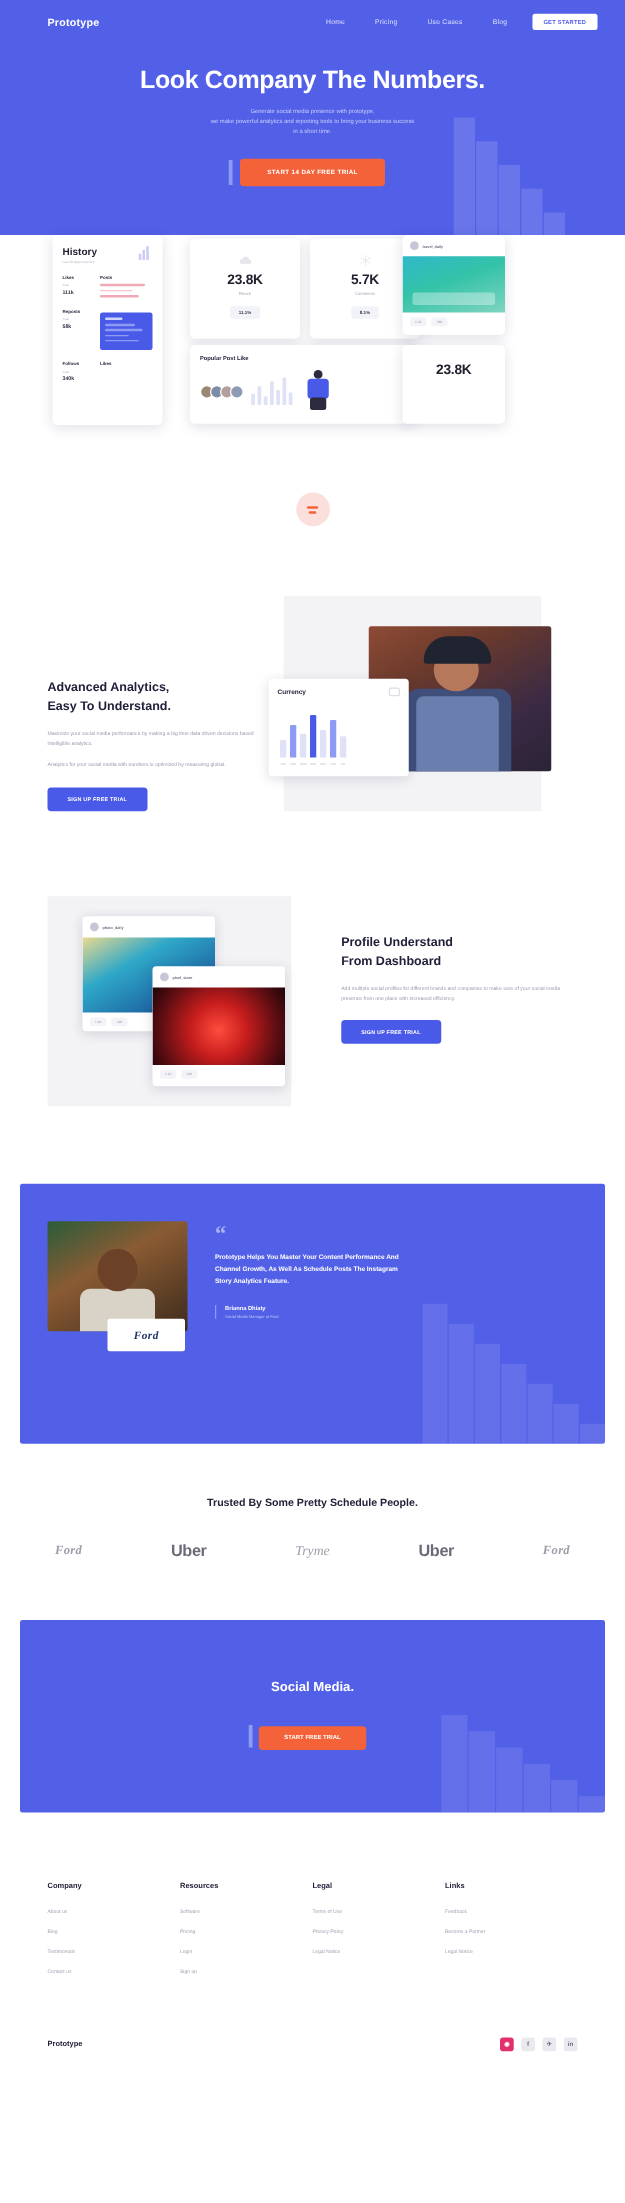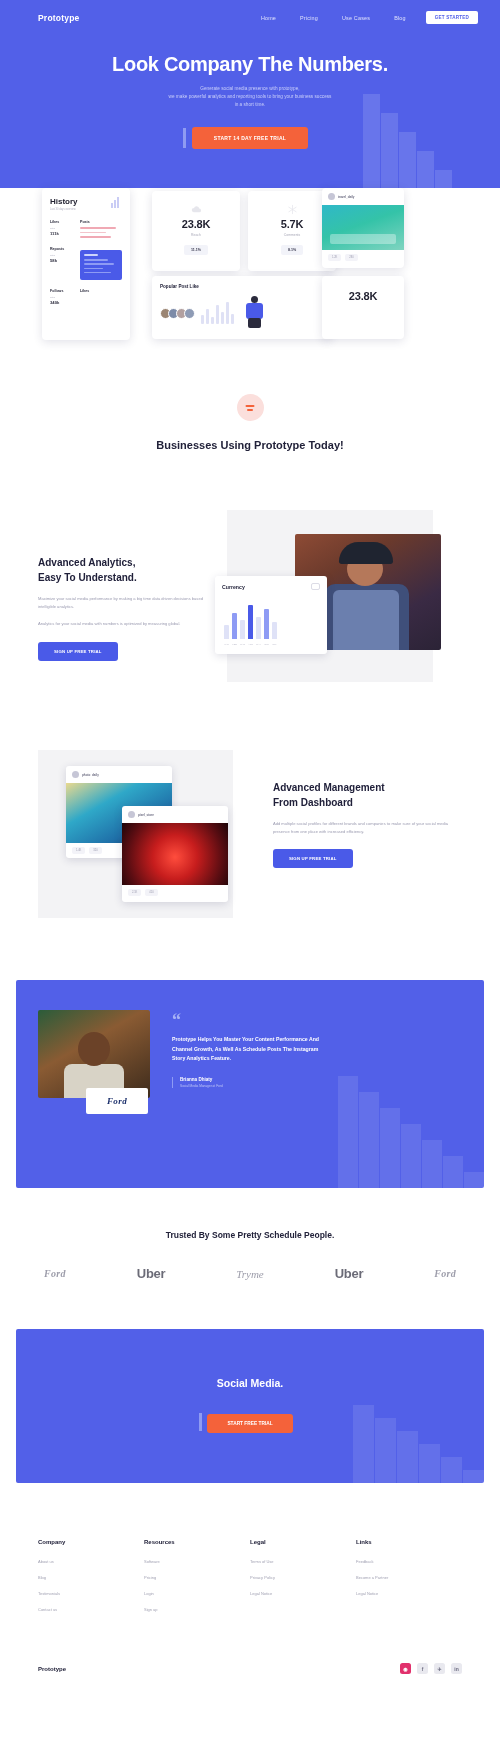--- a/index.html
+++ b/index.html
@@ -149,21 +149,21 @@
     background:#f4623a; border-radius:1px; width:9px; height:1.6px;
   }
   .join-badge:before { top: 11px; }
   .join-badge:after { top: 15px; width: 6px; }
   .join h2 {
     font-size: 11px; font-weight: bold; color: #22223a; line-height: 17px;
   }
 
   
   .sec { position: relative; padding: 0 38px; }
-  .analytics { margin-top: 56px; display: flex; gap: 0; align-items: center;}
+  .analytics { margin-top: 56px; display: flex; gap: 0; align-items: flex-end;}
   .an-left { width: 165px; padding-top: 24px; }
   .sec-h2 { font-size: 10px; font-weight: bold; color: #20203a; line-height: 15px; }
   .sec-p { font-size: 4.1px; color: #9b9bb0; line-height: 7.6px; margin-top: 10px; }
   .btn-blue {
     margin-top: 14px; background: #4a5ae8; color: #fff; border: none;
     border-radius: 3px; font-size: 4.3px; font-weight: bold;
     padding: 7px 16px; cursor: pointer; letter-spacing:.2px;
   }
   .an-right { position: relative; width: 226px; margin-left: 12px; }
   .an-grey { background: #f3f3f5; width: 206px; height: 172px; margin-left: 12px;}
@@ -441,21 +441,20 @@
     </div>
 
     <div class="card c-stat3">
       <div class="stat-num">23.8K</div>
     </div>
   </section>
 
   <section class="join">
     <div class="join-badge"></div>
     <h2>
-      <div>Businesses Using Prototype Today!</div>
     </h2>
   </section>
 
   <section class="sec analytics">
     <div class="an-left">
       <h2 class="sec-h2">
         <div>Advanced Analytics,</div>
         <div>Easy To Understand.</div>
       </h2>
       <p class="sec-p">Maximize your social media performance by making a big time data driven decisions based intelligible analytics.</p>
@@ -519,21 +518,21 @@
         </div>
         <div class="pf-img2"></div>
         <div class="pf-foot">
           <span>2.1K</span>
           <span>410</span>
         </div>
       </div>
     </div>
     <div class="pf-right">
       <h2 class="sec-h2">
-        <div>Advanced Management</div>
+        <div>Profile Understand</div>
         <div>From Dashboard</div>
       </h2>
       <p class="sec-p">Add multiple social profiles for different brands and companies to make sure of your social media presence from one place with increased efficiency.</p>
       <button class="btn-blue">SIGN UP FREE TRIAL</button>
     </div>
   </section>
 
   <section class="testi">
     <div class="testi-stairs" id="testiStairs">
         <span style="right:0px;bottom:0;width:20px;height:16px"></span>

